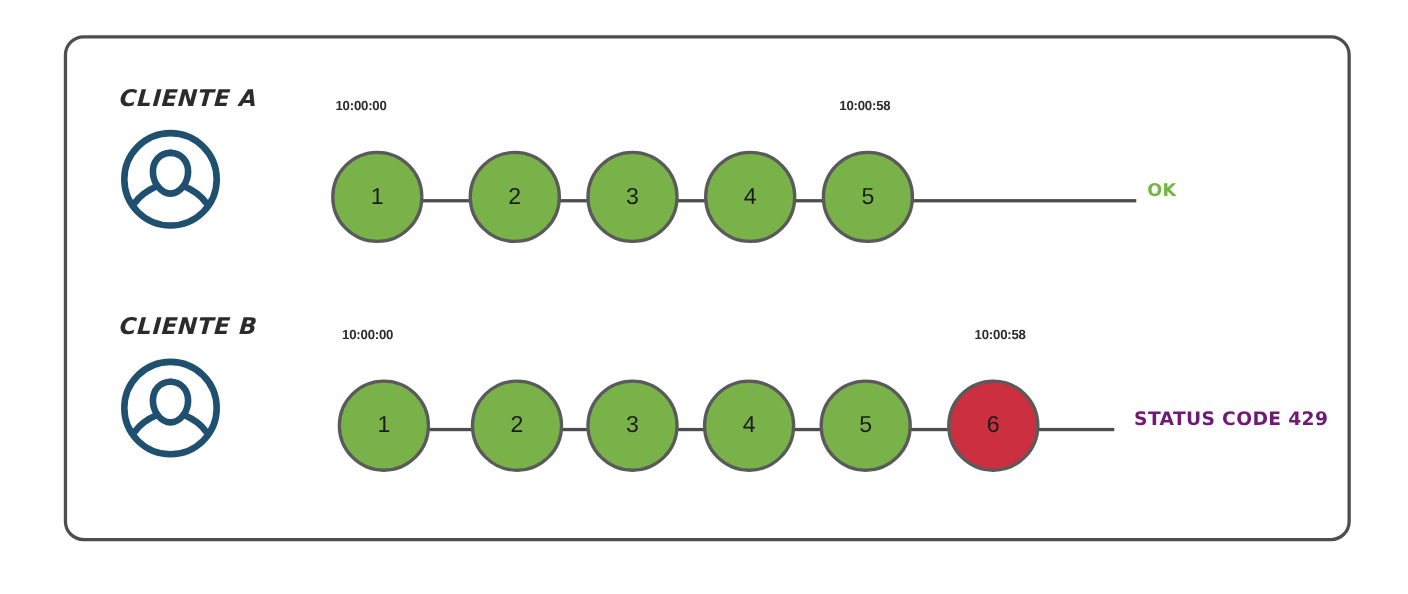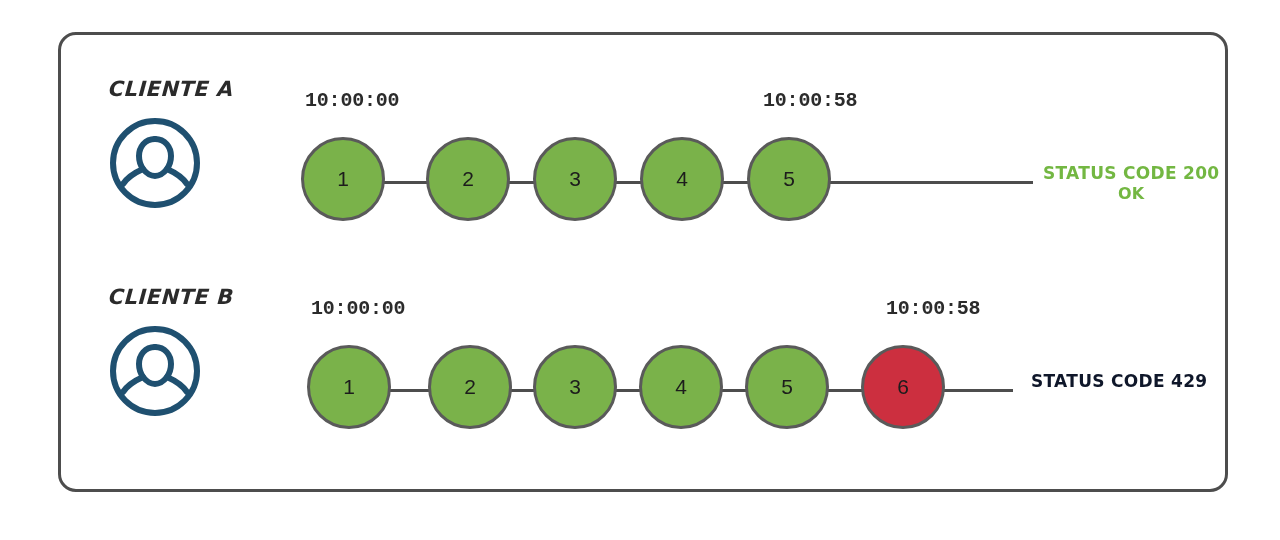--- a/index.html
+++ b/index.html
@@ -73,22 +73,22 @@
     position: absolute;
     top: 0;
     left: 240px;
     right: 0;
     height: 200px;
   }
 
   .time-label {
     position: absolute;
     top: 12px;
-    font-family: Liberation Mono, monospace;
-    font-size: 20px;
+    font-family: Liberation Sans, sans-serif;
+    font-size: 12px;
     font-weight: 700;
     color: #2b2b2b;
     white-space: nowrap;
     letter-spacing: -0.2px;
   }
 
   .track {
     position: absolute;
     top: 60px;
     left: 0;
@@ -137,21 +137,21 @@
   }
   .status .status-sub {
     display: block;
     font-size: 16px;
     font-weight: 600;
     letter-spacing: 0.2px;
   }
   .status.ok .status-main,
   .status.ok .status-sub { color: #73b742; }
   .status.err .status-main,
-  .status.err .status-sub { color: #0f172a; }
+  .status.err .status-sub { color: #701a75; }
 </style>
 </head>
 <body>
 
 <div id="stage">
   <div class="panel">
 
     <div class="row row-a">
 
       <div class="client-block">
@@ -178,21 +178,20 @@
           <div class="connector" style="left:42px; width:690px;"></div>
 
           <div class="node" style="left:0px;">1</div>
           <div class="node" style="left:125px;">2</div>
           <div class="node" style="left:232px;">3</div>
           <div class="node" style="left:339px;">4</div>
           <div class="node" style="left:446px;">5</div>
         </div>
 
         <div class="status ok" style="left:742px; top:86px;">
-          <span class="status-main">STATUS CODE 200</span>
           <span class="status-sub">OK</span>
         </div>
       </div>
     </div>
 
     <div class="row row-b">
 
       <div class="client-block">
         <div class="client-label">CLIENTE B</div>
         <svg class="avatar" width="96" height="96" viewBox="0 0 96 96">

